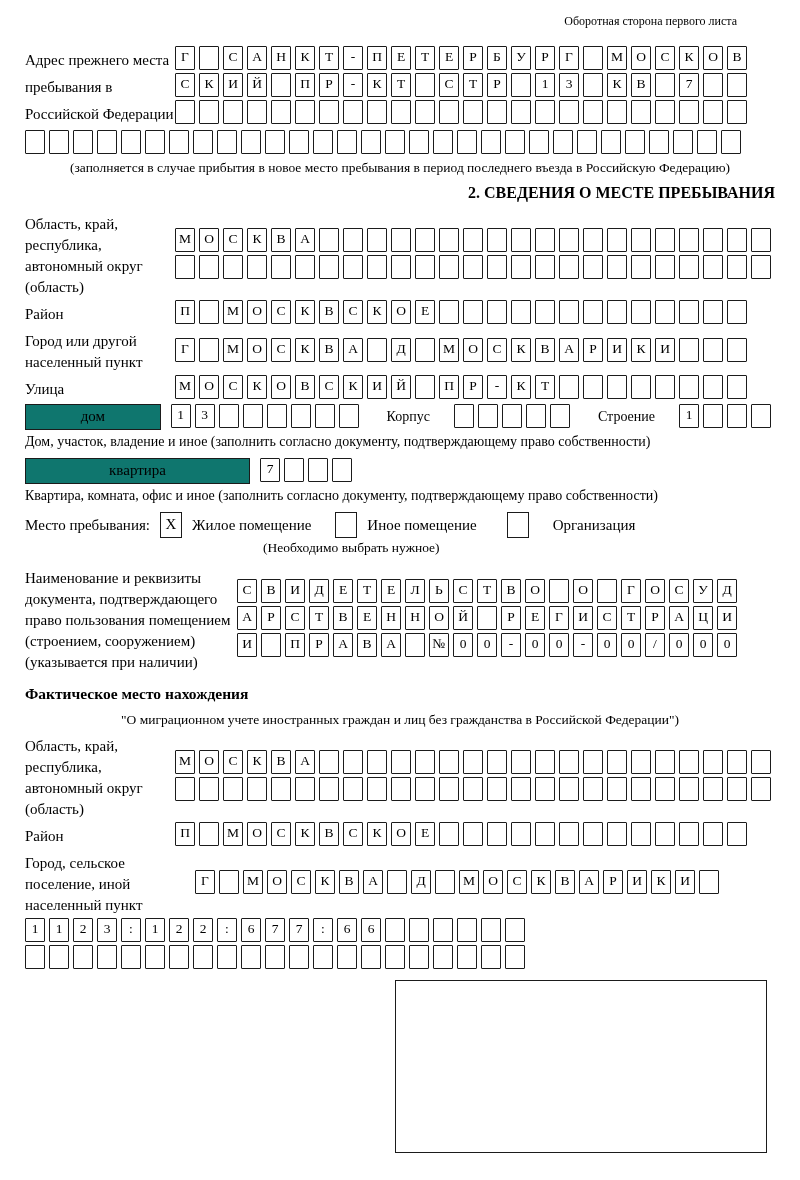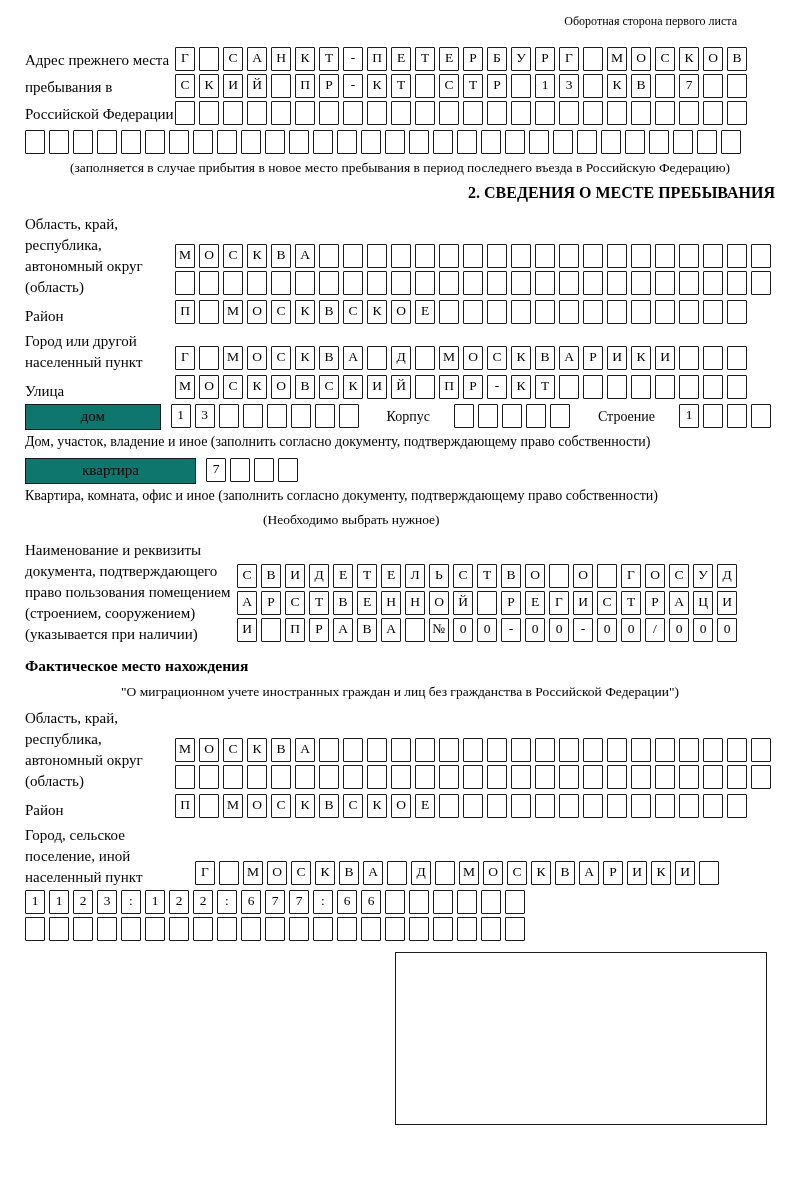--- a/index.html
+++ b/index.html
@@ -4,21 +4,21 @@
 <style>
   html,body { margin:0; padding:0; background:#fff; }
   .page {
     position:relative; width:800px; height:1180px; overflow:hidden;
     background:#fff; color:#000;
     font-family:"Liberation Serif","DejaVu Serif",serif;
     box-sizing:border-box; padding:14px 25px 0 25px;
   }
   .header-note { text-align:right; font-size:12px; padding-right:38px; margin-bottom:16px; }
 
-  .flexrow { display:flex; align-items:flex-end; }
+  .flexrow { display:flex; align-items:center; }
   .label { flex:0 0 150px; width:150px; font-size:15px; line-height:21px; padding-top:2px; }
   .label.w170 { flex:0 0 170px; width:170px; }
   .label.w190 { flex:0 0 190px; width:190px; }
   .label.w212 { flex:0 0 212px; width:212px; }
   .rows { flex:1 1 auto; }
 
   .boxrow { white-space:nowrap; height:27px; }
   .box {
     display:inline-block; box-sizing:border-box;
     width:20px; height:24px; margin-right:4px;
@@ -35,21 +35,21 @@
   .sub-title { text-align:left; font-weight:bold; font-size:15.5px; margin:12px 0 8px 0; }
 
   .inline-note { font-size:14px; margin:0 0 8px 0; }
 
   .fieldbox {
     box-sizing:border-box; border:1.8px solid #1b1b1b; height:26px;
     text-align:center; font-size:15px; line-height:22px; background:#0f766e;
   }
   .dom-row, .kv-row { display:flex; align-items:flex-start; margin-bottom:3px; }
   .dom-row .fieldbox { width:172px; margin-right:10px; }
-  .kv-row .fieldbox { width:171px; margin-right:10px; }
+  .kv-row .fieldbox { width:225px; margin-right:10px; }
   .inline-label { font-size:14px; line-height:26px; margin:0 24px; white-space:nowrap;text-align:right; }
 
   .chk-row { display:flex; align-items:center; margin:6px 0 2px 0; font-size:15px; }
   .chk {
     display:inline-block; box-sizing:border-box; width:22px; height:26px;
     border:1.8px solid #1b1b1b; text-align:center; font-size:15px; line-height:22px;
     margin:0 10px; background:#fff;
   }
   .chk-note { font-size:13.5px; margin:2px 0 10px 238px; }
 
@@ -119,20 +119,29 @@
     <div class="boxrow"><span class="box">1</span><span class="box"></span><span class="box"></span><span class="box"></span></div>
   </div>
   <div class="inline-note">Дом, участок, владение и иное (заполнить согласно документу, подтверждающему право собственности)</div>
 
   <div class="kv-row">
     <div class="fieldbox">квартира</div>
     <div class="boxrow"><span class="box">7</span><span class="box"></span><span class="box"></span><span class="box"></span></div>
   </div>
   <div class="inline-note">Квартира, комната, офис и иное (заполнить согласно документу, подтверждающему право собственности)</div>
 
+  <div class="chk-row">
+    <span>Место пребывания:</span>
+    <span class="chk">X</span>
+    <span>Жилое помещение</span>
+    <span class="chk" style="margin-left:24px;"></span>
+    <span>Иное помещение</span>
+    <span class="chk" style="margin-left:30px;margin-right:24px;"></span>
+    <span>Организация</span>
+  </div>
   <div class="chk-note">(Необходимо выбрать нужное)</div>
 
   <div class="flexrow mb4">
     <div class="label w212">Наименование и реквизиты документа, подтверждающего право пользования помещением (строением, сооружением) (указывается при наличии)</div>
     <div class="rows">
       <div class="boxrow"><span class="box">С</span><span class="box">В</span><span class="box">И</span><span class="box">Д</span><span class="box">Е</span><span class="box">Т</span><span class="box">Е</span><span class="box">Л</span><span class="box">Ь</span><span class="box">С</span><span class="box">Т</span><span class="box">В</span><span class="box">О</span><span class="box"></span><span class="box">О</span><span class="box"></span><span class="box">Г</span><span class="box">О</span><span class="box">С</span><span class="box">У</span><span class="box">Д</span></div>
       <div class="boxrow"><span class="box">А</span><span class="box">Р</span><span class="box">С</span><span class="box">Т</span><span class="box">В</span><span class="box">Е</span><span class="box">Н</span><span class="box">Н</span><span class="box">О</span><span class="box">Й</span><span class="box"></span><span class="box">Р</span><span class="box">Е</span><span class="box">Г</span><span class="box">И</span><span class="box">С</span><span class="box">Т</span><span class="box">Р</span><span class="box">А</span><span class="box">Ц</span><span class="box">И</span></div>
       <div class="boxrow"><span class="box">И</span><span class="box"></span><span class="box">П</span><span class="box">Р</span><span class="box">А</span><span class="box">В</span><span class="box">А</span><span class="box"></span><span class="box">№</span><span class="box">0</span><span class="box">0</span><span class="box">-</span><span class="box">0</span><span class="box">0</span><span class="box">-</span><span class="box">0</span><span class="box">0</span><span class="box">/</span><span class="box">0</span><span class="box">0</span><span class="box">0</span></div>
     </div>
   </div>

